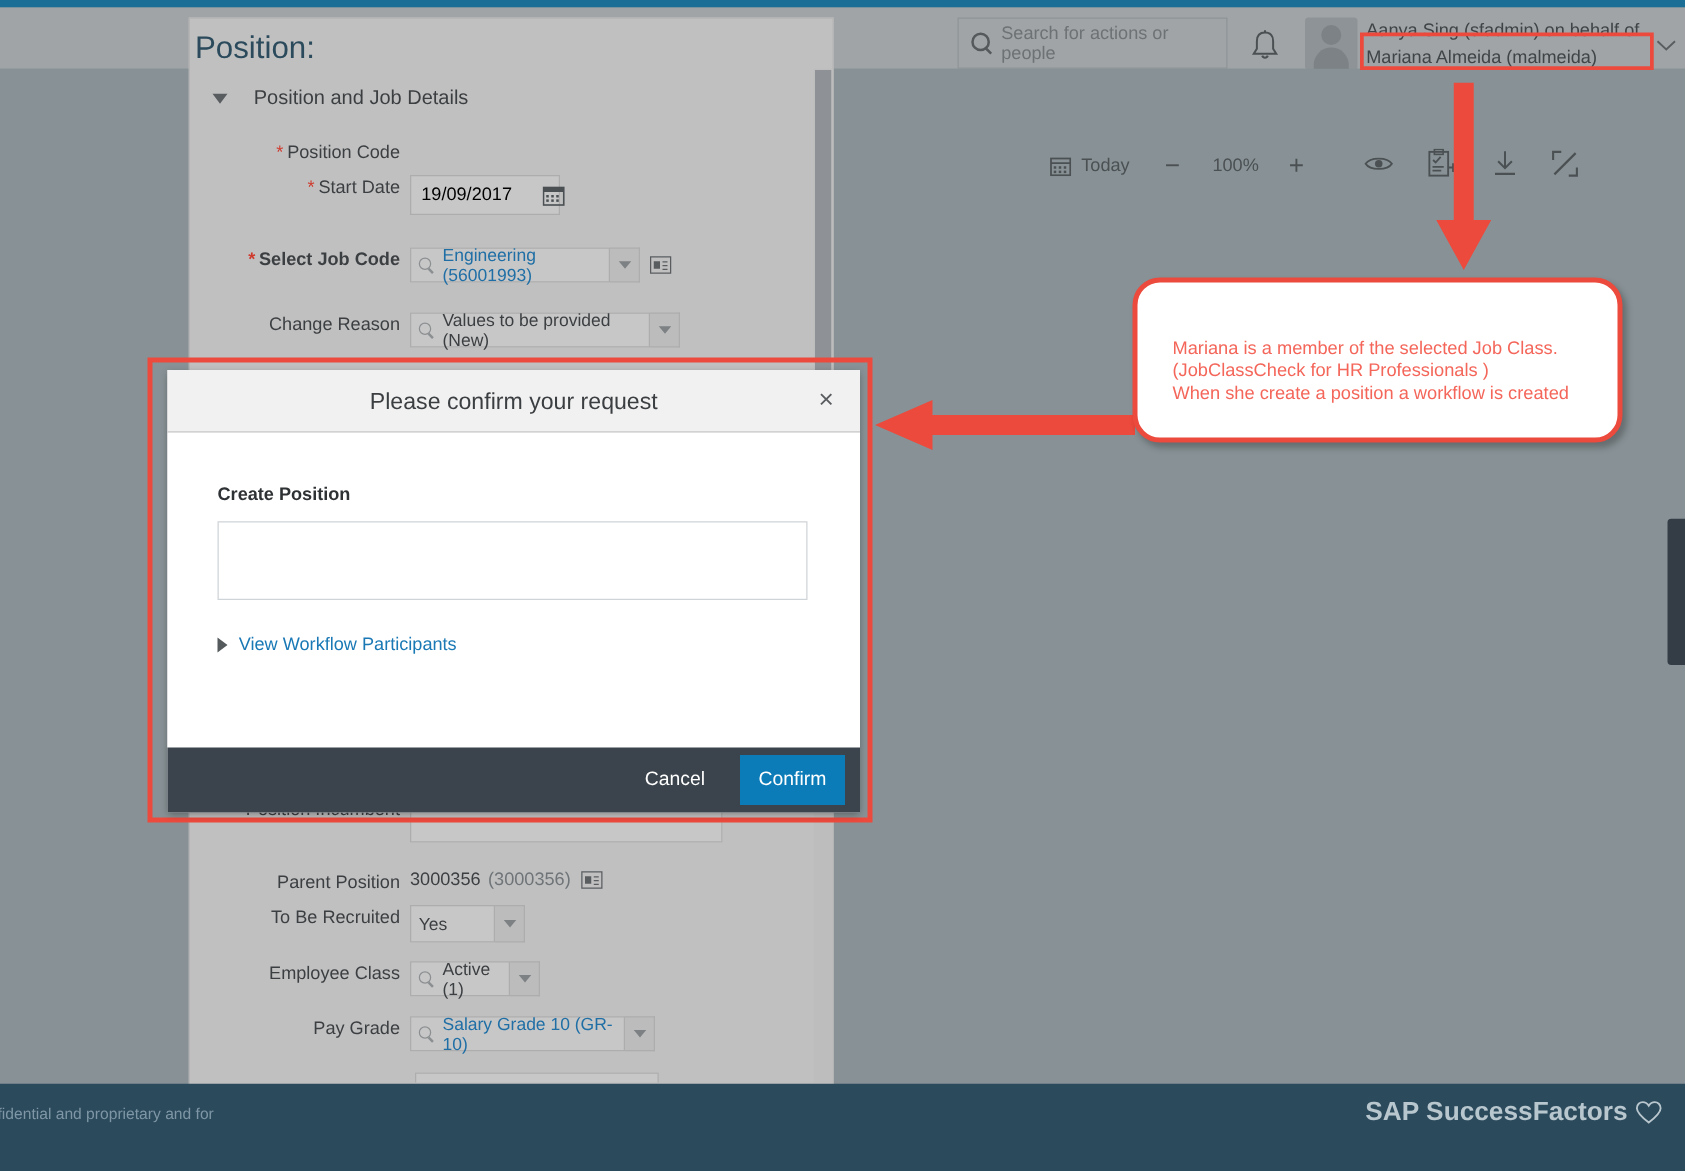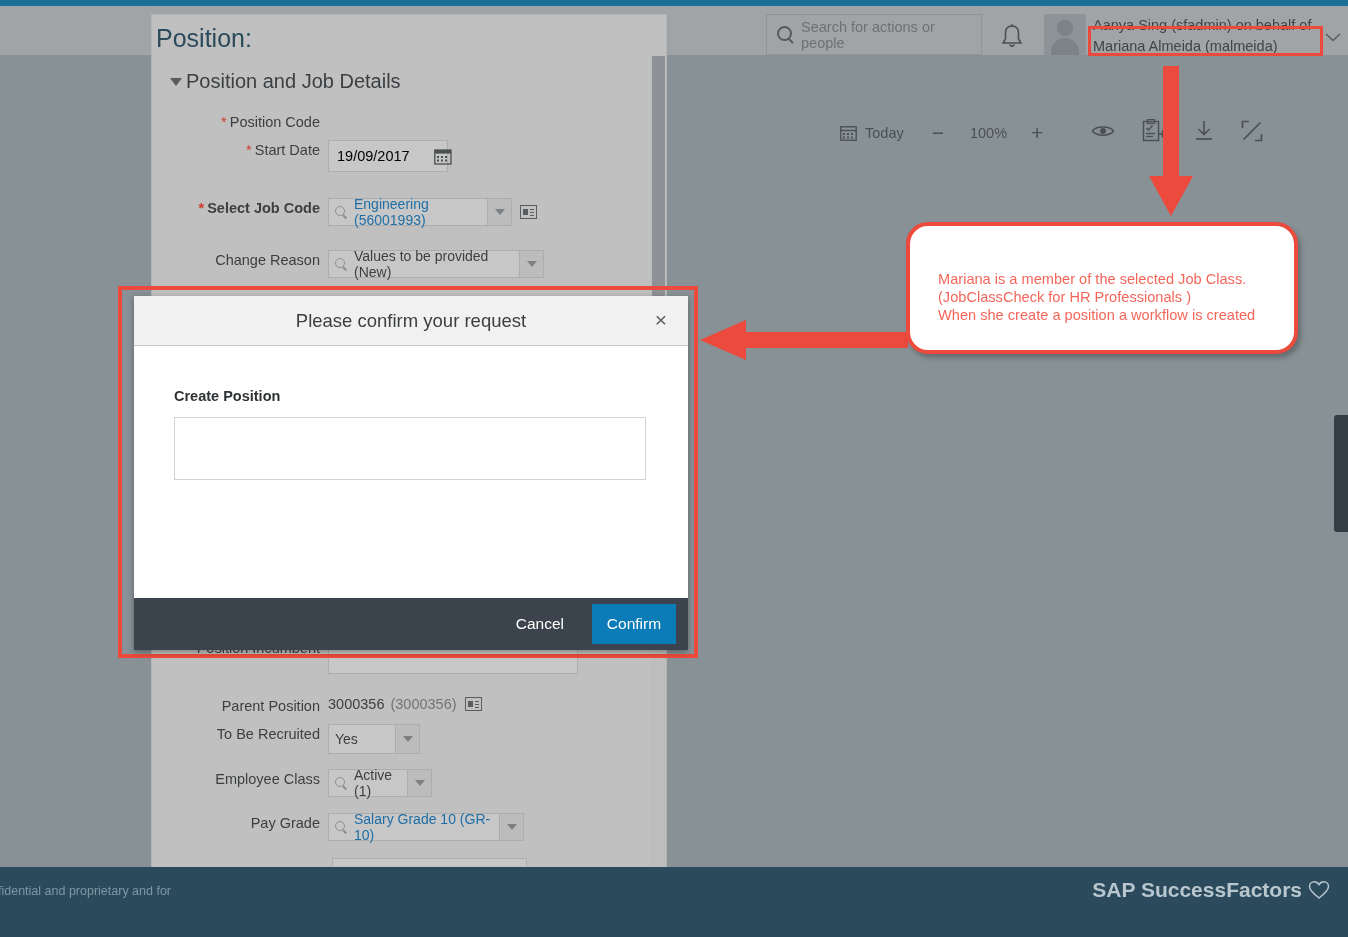--- a/index.html
+++ b/index.html
@@ -86,21 +86,21 @@
   .panel {
     position: absolute; left: 151px; top: 14px; width: 516px; height: 916px;
     background: #c0c0c0; border: 1px solid #b4b4b4;
   }
   .panel-title {
     position: absolute; left: 156px; top: 24px;
     font-size: 25px; color: #2b4a5c;
   }
   .section-head {
     position: absolute; left: 170px; top: 70px;
-    font-size: 20px; color: #3c3f42; display: flex; align-items: center;
+    font-size: 16px; color: #3c3f42; display: flex; align-items: center; gap: 17px;
   }
   .tri-down {
     width: 0; height: 0; border-left: 6px solid transparent;
     border-right: 6px solid transparent; border-top: 8px solid #5a5d60;
     margin-right: 4px;
   }
   .frow {
     position: absolute; display: flex; align-items: flex-start;
   }
   .flabel {
@@ -498,20 +498,24 @@
 
   <div class="modal-highlight"></div>
   <div class="modal">
     <div class="modal-head">
       <span class="modal-title">Please confirm your request</span>
       <span class="modal-close">×</span>
     </div>
     <div class="modal-body">
       <div class="modal-label">Create Position</div>
       <div class="modal-textarea"></div>
+      <div class="wf-link">
+        <span class="tri-right"></span>
+        <span>View Workflow Participants</span>
+      </div>
     </div>
     <div class="modal-foot">
       <span class="btn-cancel">Cancel</span>
       <span class="btn-confirm">Confirm</span>
     </div>
   </div>
 
   <div class="user-highlight"></div>
 
   <div class="arrow-down">

